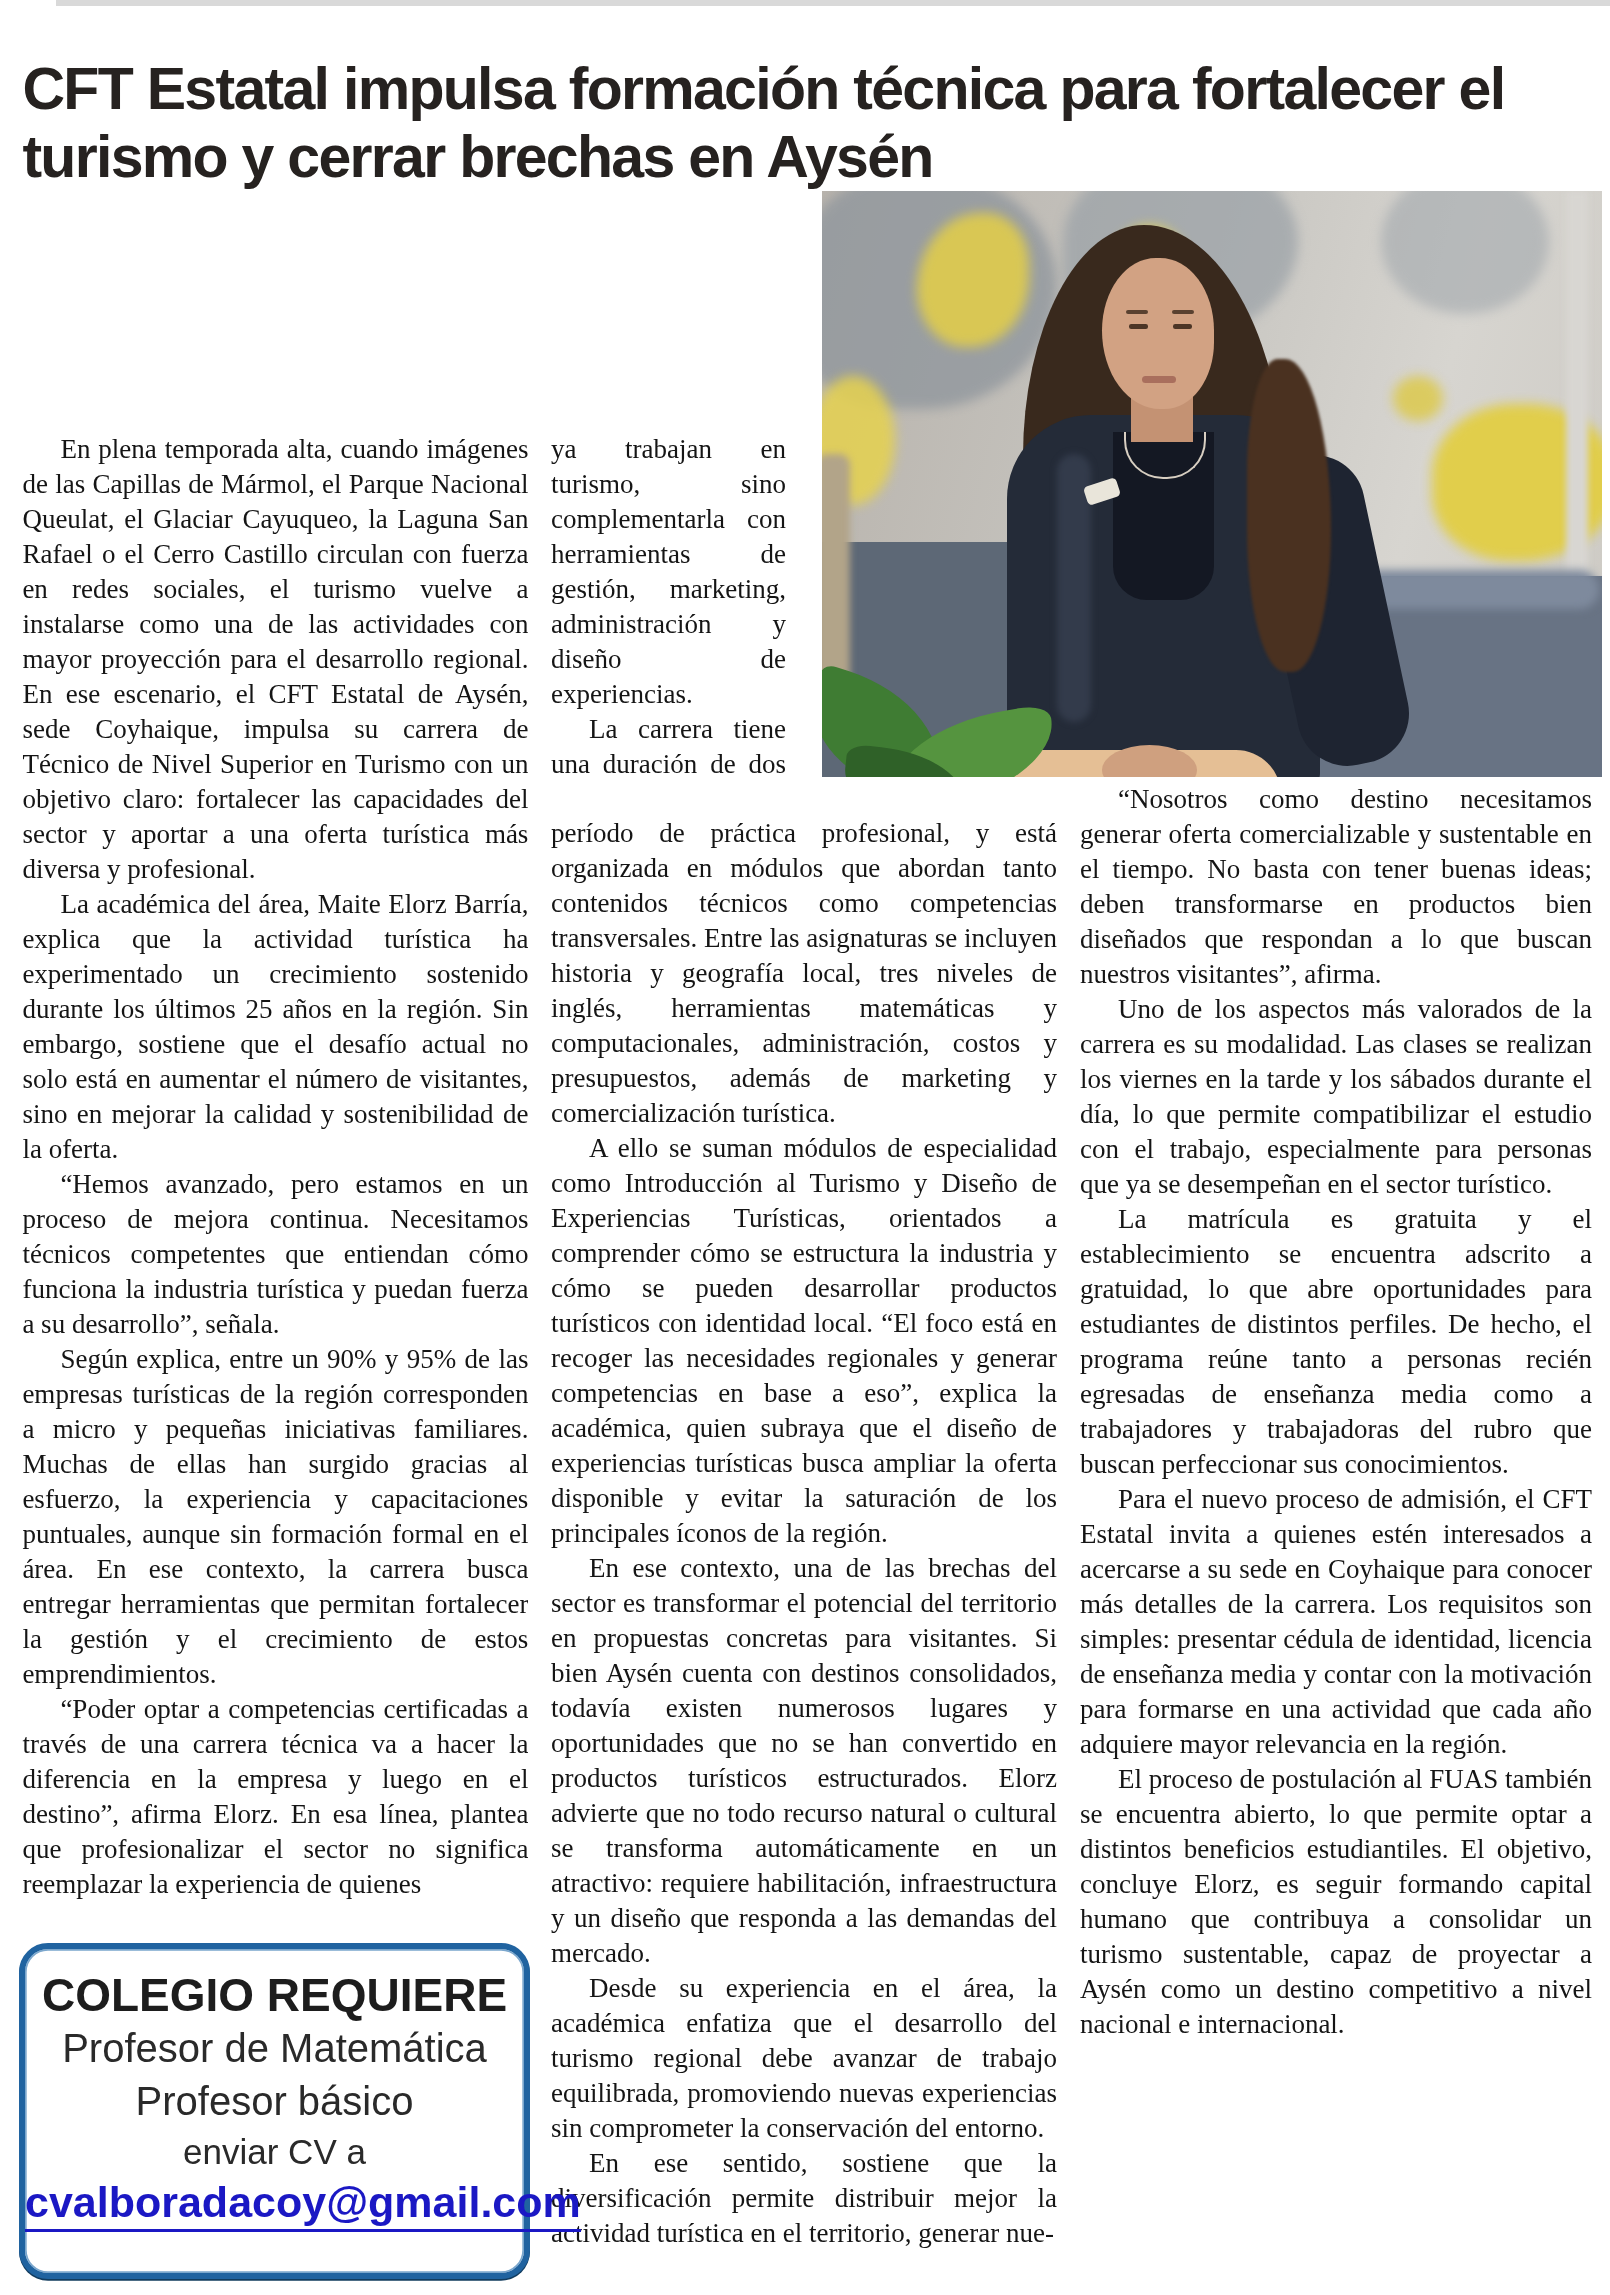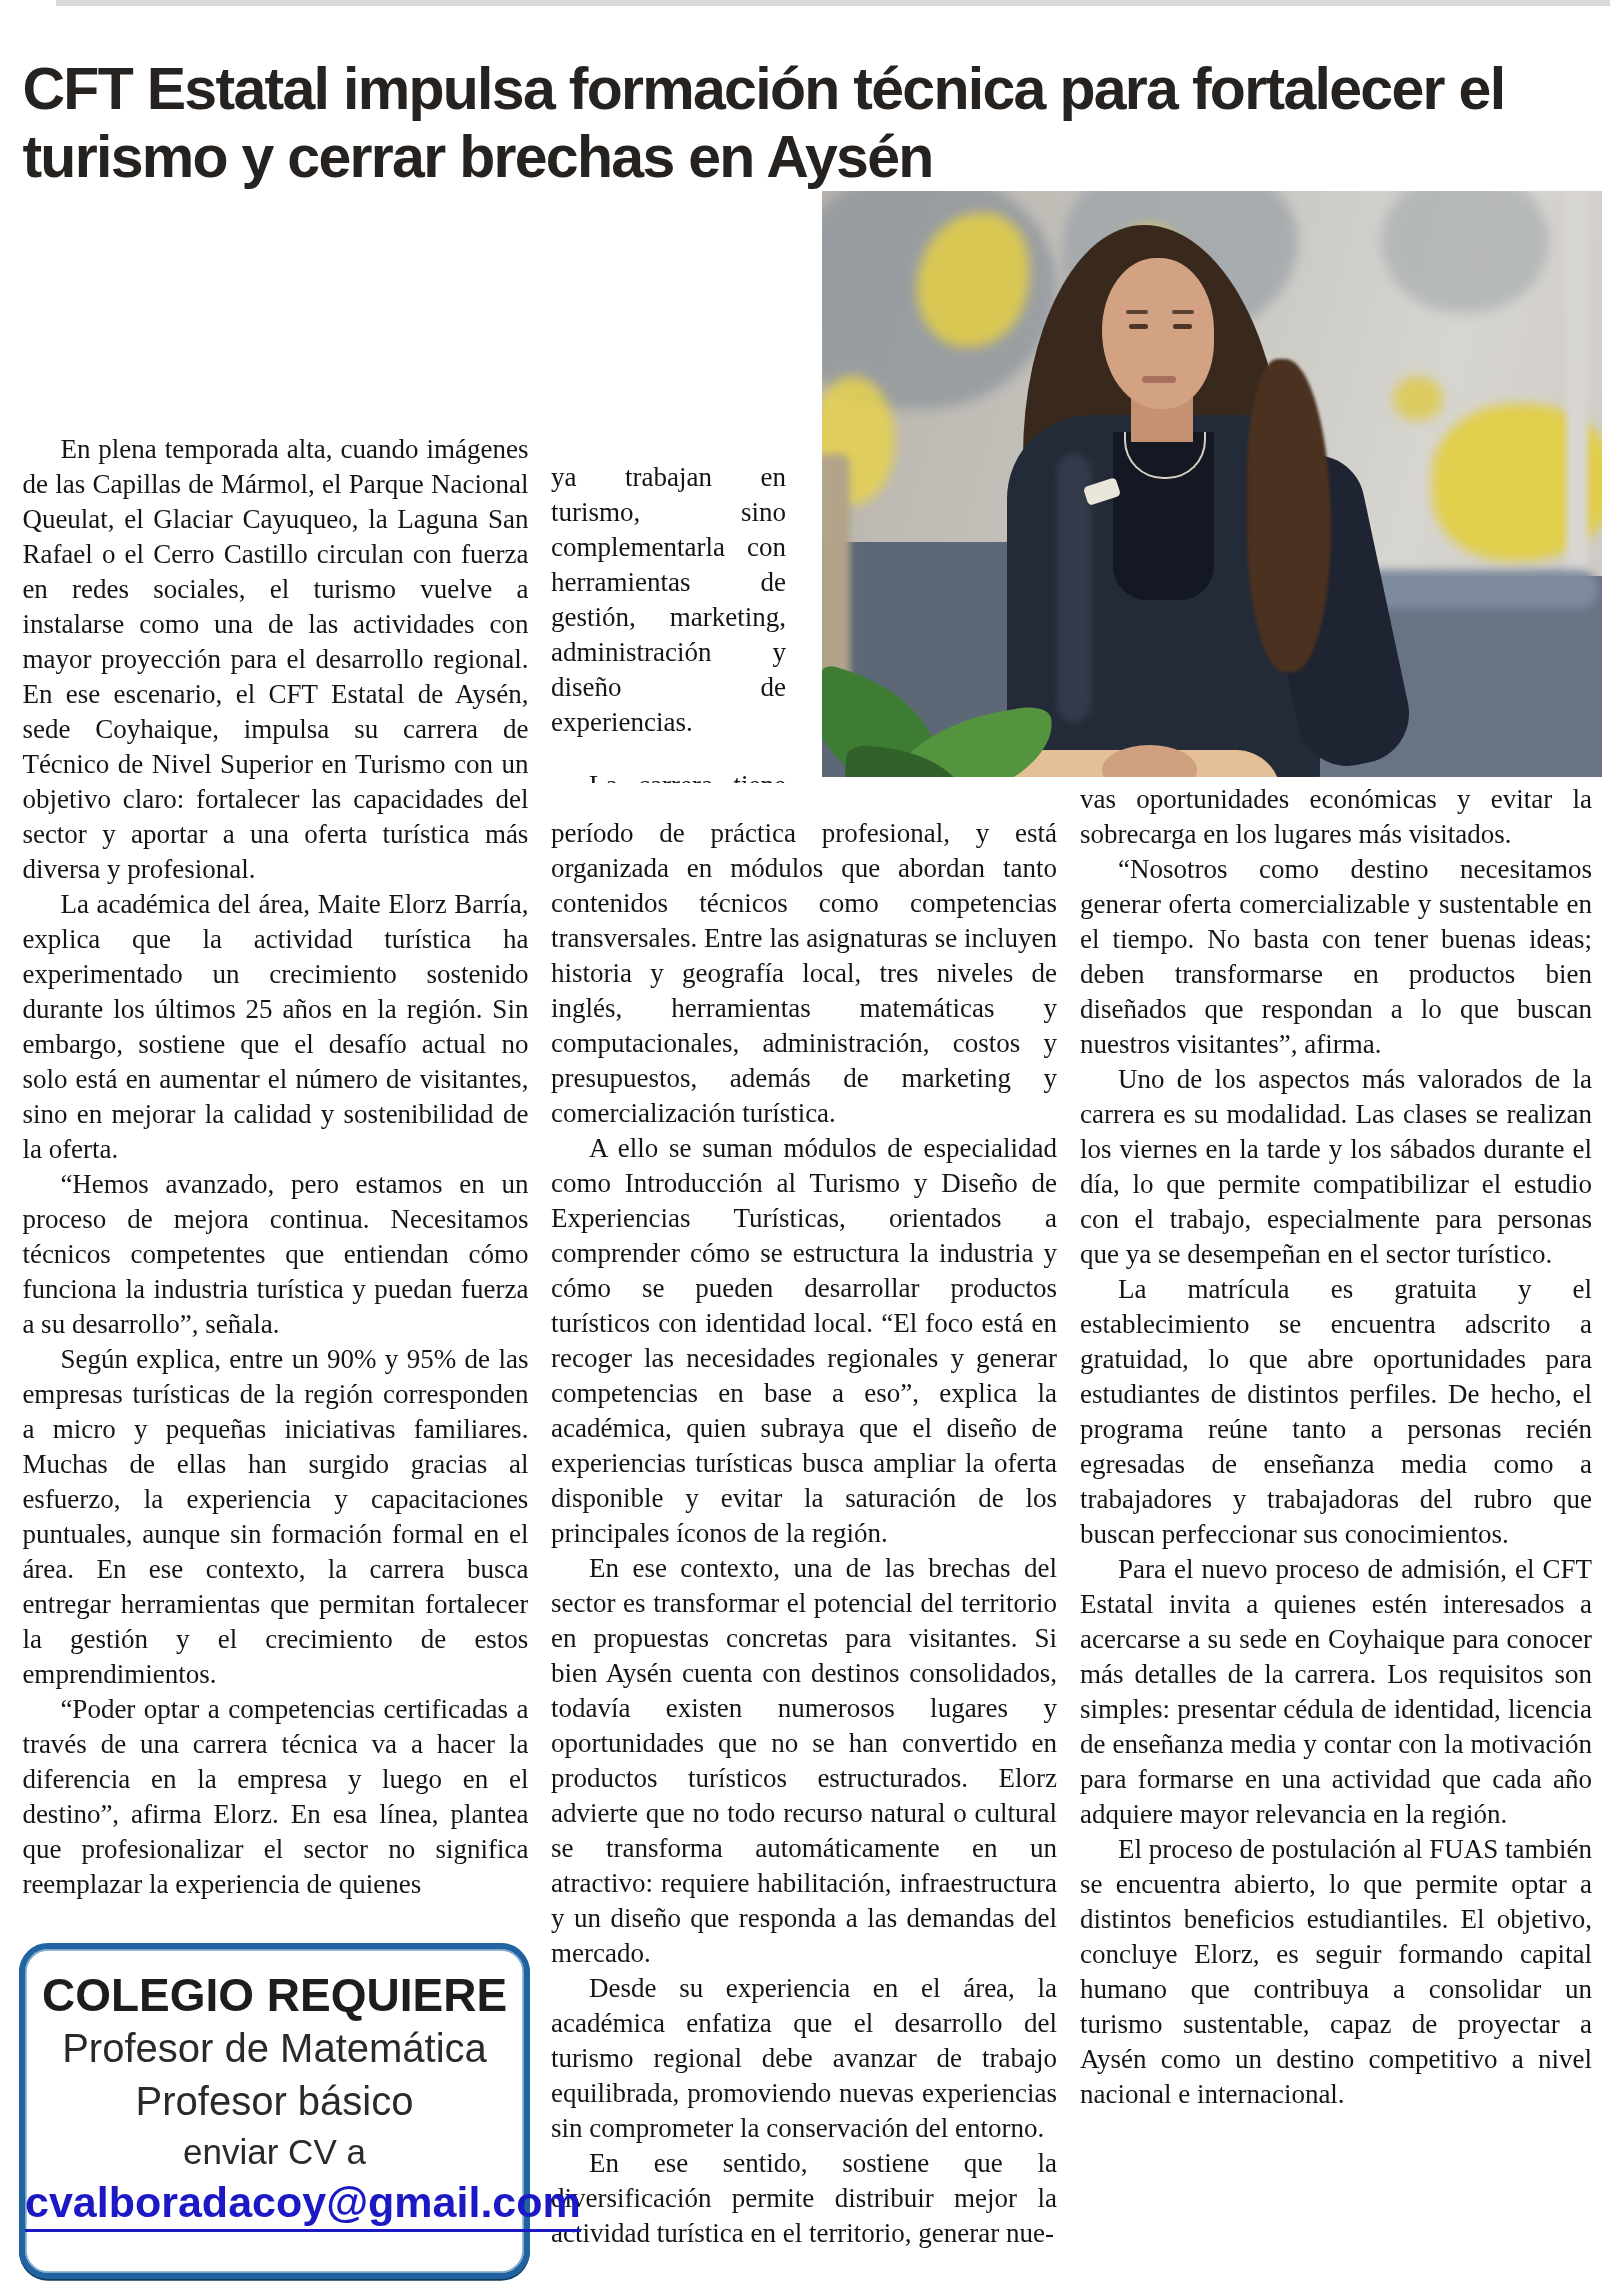--- a/index.html
+++ b/index.html
@@ -54,21 +54,21 @@
   .pants{left:168px;top:559px;width:291px;height:89px;border-radius:45px 45px 0 0;background:#e5bf95;}
   .hands{left:280px;top:554px;width:95px;height:50px;border-radius:50%;background:#cfa07f;}
   .leaf1{left:-17px;top:492px;width:145px;height:101px;border-radius:10% 90% 20% 80%;background:#3f7c33;transform:rotate(18deg);}
   .leaf2{left:67px;top:526px;width:168px;height:84px;border-radius:80% 20% 90% 10%;background:#55943f;transform:rotate(-10deg);}
   .leaf3{left:22.4px;top:559px;width:123px;height:67px;border-radius:20% 80% 30% 70%;background:#2f6128;transform:rotate(6deg);}
 
   
   .col{position:absolute;font-size:27px;line-height:35px;text-align:justify;color:#151515;}
   .col .para{margin:0;}
   .col .indent{text-indent:38px;}
-  .col .jl{text-align-last:justify;margin-top:28px;}
+  .col .jl{text-align-last:justify;}
   .col1{left:22.4px;top:432px;width:506px;height:1477px;overflow:hidden;}
   .col2a{left:551px;top:432px;width:235px;height:351px;overflow:hidden;}
   .col2b{left:551px;top:816px;width:506px;height:1465px;overflow:hidden;}
   .col3{left:1080px;top:782px;width:512px;height:1465px;overflow:hidden;}
 
   
   .ad{position:absolute;left:19px;top:1943px;width:511px;height:336px;box-sizing:border-box;
       border:6.2px solid #2063a0;border-radius:29px;background:#ffffff;
       box-shadow:inset 0 0 0 1.7px #7ba7cd, 0 1.7px 0 #123c5e;
       font-family:"Liberation Sans", sans-serif;text-align:center;color:#222;}
@@ -135,21 +135,20 @@
       <p class="para indent jl">La carrera tiene una duración de dos años, más un</p>
     </div>
   <div class="col col2b">
       <p class="para">período de práctica profesional, y está organizada en módulos que abordan tanto contenidos técnicos como competencias transversales. Entre las asignaturas se incluyen historia y geografía local, tres niveles de inglés, herramientas matemáticas y computacionales, administración, costos y presupuestos, además de marketing y comercialización turística.</p>
       <p class="para indent">A ello se suman módulos de especialidad como Introducción al Turismo y Diseño de Experiencias Turísticas, orientados a comprender cómo se estructura la industria y cómo se pueden desarrollar productos turísticos con identidad local. “El foco está en recoger las necesidades regionales y generar competencias en base a eso”, explica la académica, quien subraya que el diseño de experiencias turísticas busca ampliar la oferta disponible y evitar la saturación de los principales íconos de la región.</p>
       <p class="para indent">En ese contexto, una de las brechas del sector es transformar el potencial del territorio en propuestas concretas para visitantes. Si bien Aysén cuenta con destinos consolidados, todavía existen numerosos lugares y oportunidades que no se han convertido en productos turísticos estructurados. Elorz advierte que no todo recurso natural o cultural se transforma automáticamente en un atractivo: requiere habilitación, infraestructura y un diseño que responda a las demandas del mercado.</p>
       <p class="para indent">Desde su experiencia en el área, la académica enfatiza que el desarrollo del turismo regional debe avanzar de trabajo equilibrada, promoviendo nuevas experiencias sin comprometer la conservación del entorno.</p>
       <p class="para indent">En ese sentido, sostiene que la diversificación permite distribuir mejor la actividad turística en el territorio, generar nue-</p>
     </div>
   <div class="col col3">
-      <p class="para">vas oportunidades económicas y evitar la sobrecarga en los lugares más visitados.</p>
       <p class="para indent">“Nosotros como destino necesitamos generar oferta comercializable y sustentable en el tiempo. No basta con tener buenas ideas; deben transformarse en productos bien diseñados que respondan a lo que buscan nuestros visitantes”, afirma.</p>
       <p class="para indent">Uno de los aspectos más valorados de la carrera es su modalidad. Las clases se realizan los viernes en la tarde y los sábados durante el día, lo que permite compatibilizar el estudio con el trabajo, especialmente para personas que ya se desempeñan en el sector turístico.</p>
       <p class="para indent">La matrícula es gratuita y el establecimiento se encuentra adscrito a gratuidad, lo que abre oportunidades para estudiantes de distintos perfiles. De hecho, el programa reúne tanto a personas recién egresadas de enseñanza media como a trabajadores y trabajadoras del rubro que buscan perfeccionar sus conocimientos.</p>
       <p class="para indent">Para el nuevo proceso de admisión, el CFT Estatal invita a quienes estén interesados a acercarse a su sede en Coyhaique para conocer más detalles de la carrera. Los requisitos son simples: presentar cédula de identidad, licencia de enseñanza media y contar con la motivación para formarse en una actividad que cada año adquiere mayor relevancia en la región.</p>
       <p class="para indent">El proceso de postulación al FUAS también se encuentra abierto, lo que permite optar a distintos beneficios estudiantiles. El objetivo, concluye Elorz, es seguir formando capital humano que contribuya a consolidar un turismo sustentable, capaz de proyectar a Aysén como un destino competitivo a nivel nacional e internacional.</p>
     </div>
 
   <div class="ad">
     <div class="ad-title">COLEGIO REQUIERE</div>
     <div class="ad-line">Profesor de Matemática</div>

